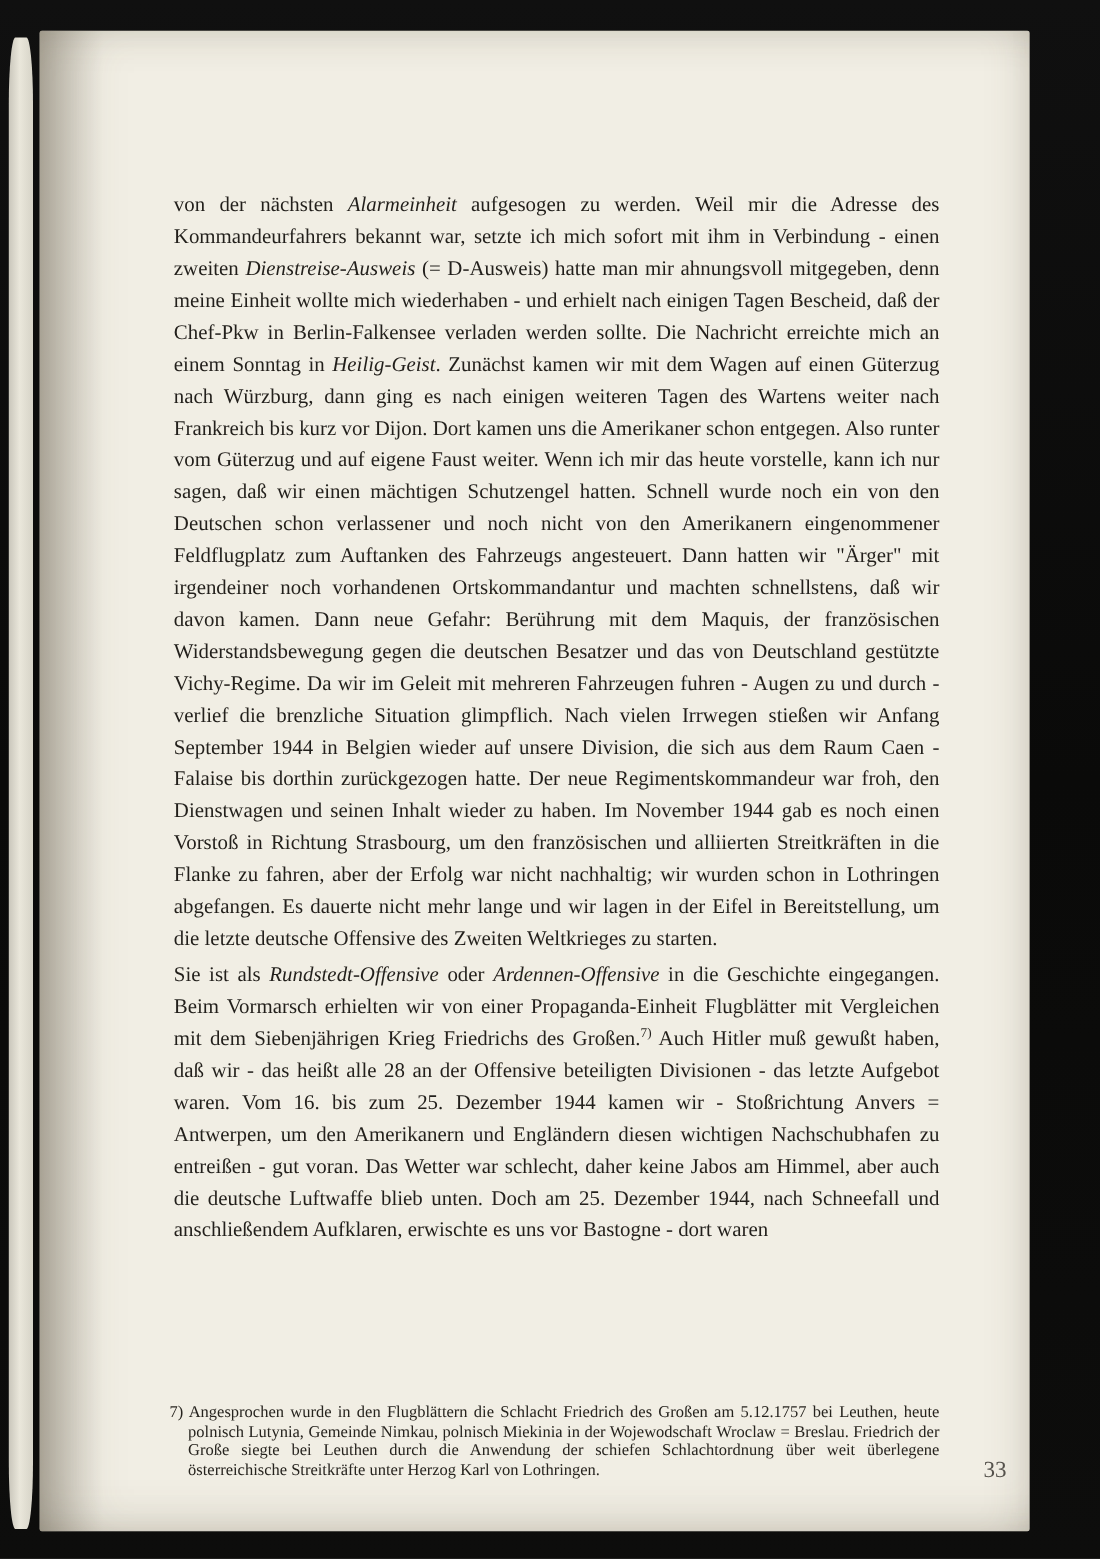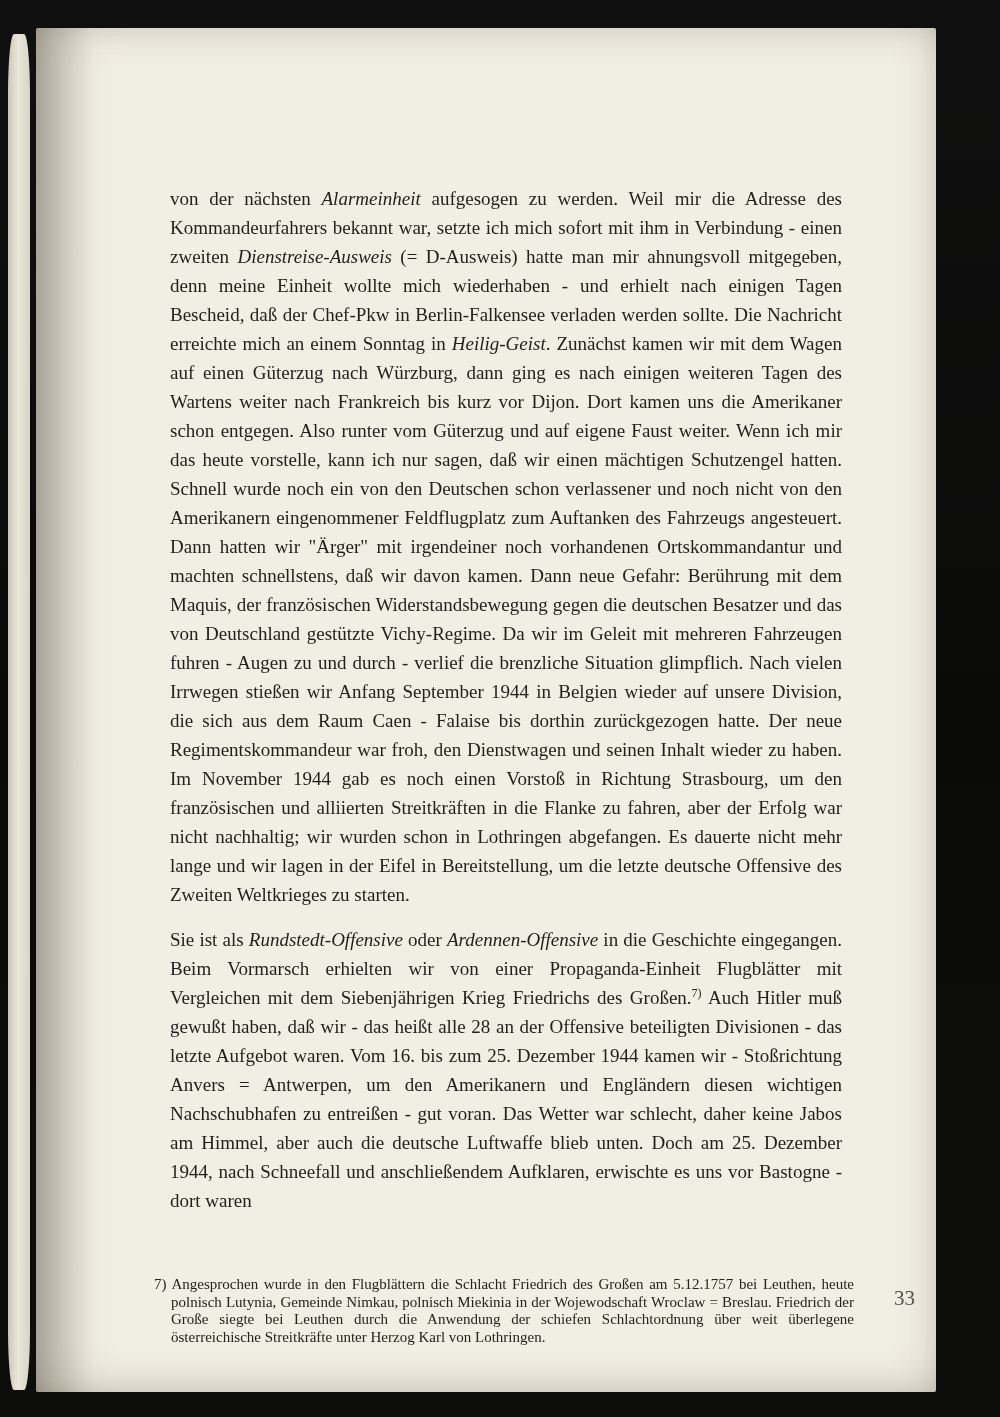--- a/index.html
+++ b/index.html
@@ -41,42 +41,42 @@
   }
   .text-block {
     position: absolute;
     left: 118px; top: 140px;
     width: 704px;
     font-size: 19px;
     line-height: 29px;
     color: #221f1b;
     text-align: justify;
   }
-  .para { margin: 16px; }
+  .para { margin: 4px; }
   .it { font-style: italic; }
   sup {
     font-size: 12px;
     line-height: 0;
     vertical-align: super;
   }
   .footnote {
     position: absolute;
     left: 118px; top: 1248px;
     width: 700px;
     font-size: 15px;
     line-height: 17.5px;
     color: #26231e;
     text-align: justify;
     padding-left: 17px;
     text-indent: -17px;
   }
   .fn-marker { margin-right: 5px; }
   .page-number {
     position: absolute;
-    left: 858px; top: 1258px;
+    left: 858px; top: 1296px;
     font-size: 21px;
     color: #55524c;
   }
 </style>
 </head>
 <body>
 
 <div class="scan">
   <div class="page-sliver"></div>
   <div class="page">

